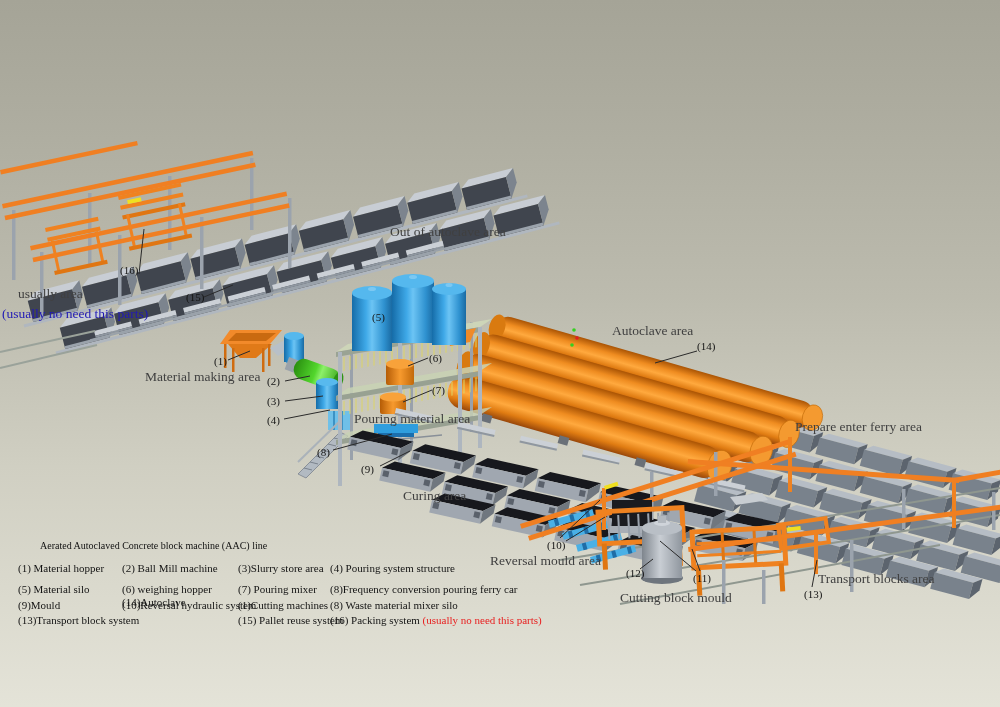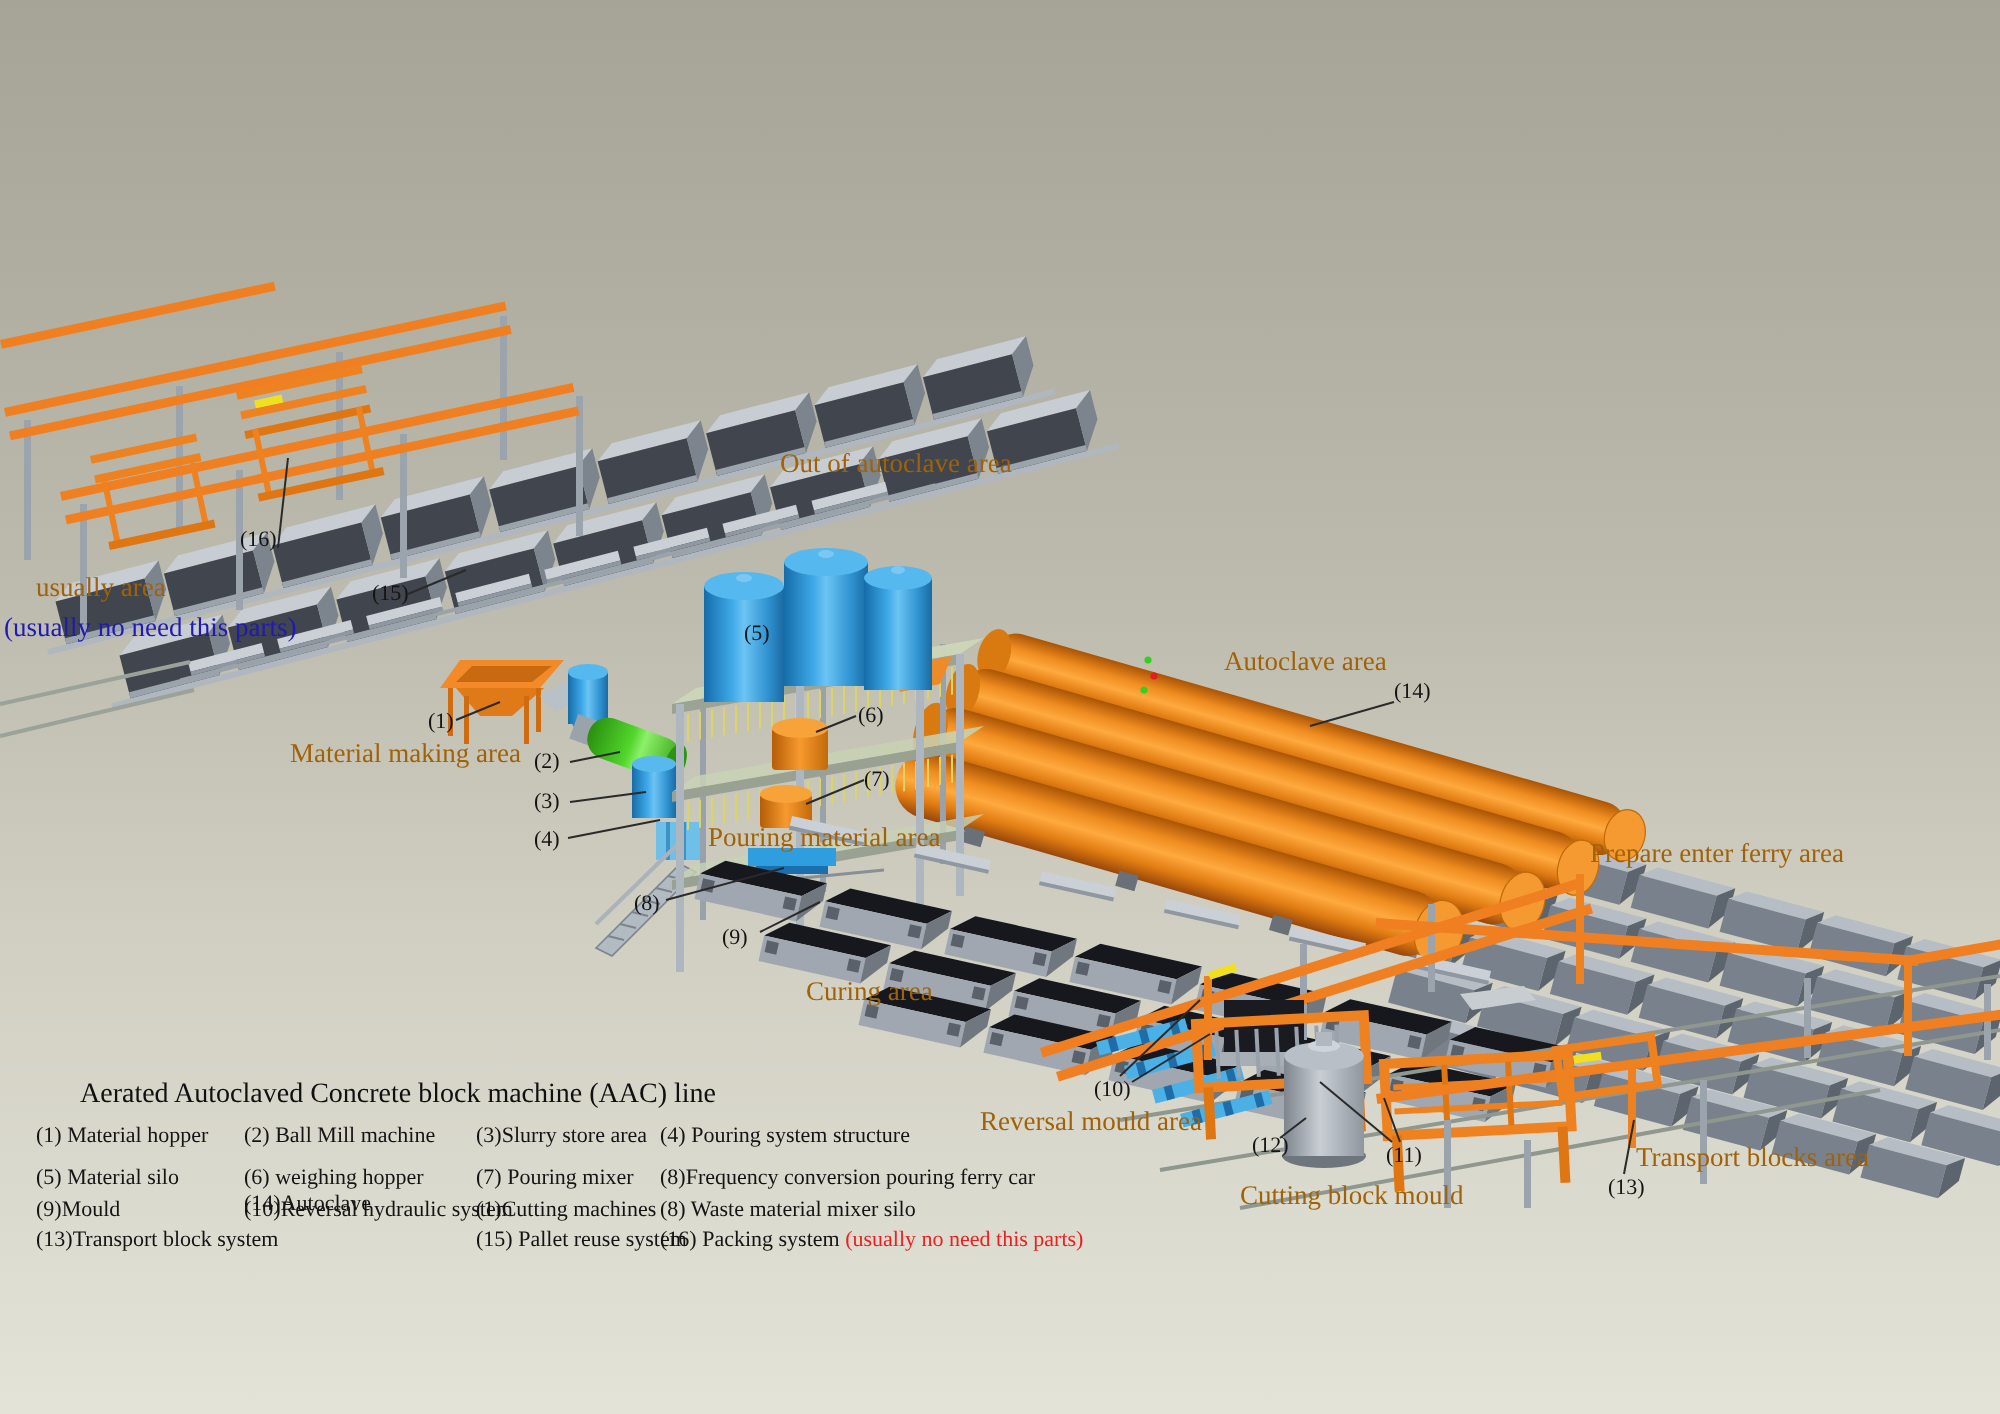--- a/index.html
+++ b/index.html
@@ -4,24 +4,24 @@
 <style>
   *{margin:0;padding:0;box-sizing:border-box}
   html,body{width:1000px;height:707px}
   body{
     position:relative;overflow:hidden;
     font-family:"Liberation Serif",serif;
     background:linear-gradient(180deg,#a5a497 0%,#aeada0 18%,#bcbbae 42%,#d0cfc2 66%,#e4e3d8 100%);
   }
   svg.scene{position:absolute;left:0;top:0}
   .lbl{position:absolute;white-space:nowrap;line-height:1.15}
-  .area{color:#a16207;font-size:13.5px}
+  .area{color:#404040;font-size:13.5px}
   .note{color:#2019b5;font-size:13.5px}
   .pnum{color:#141414;font-size:11px}
-  .legend-title{position:absolute;color:#101010;font-size:14px;white-space:nowrap}
+  .legend-title{position:absolute;color:#101010;font-size:10px;white-space:nowrap}
   .lcell{position:absolute;color:#141414;font-size:11px;white-space:nowrap}
   .lnote{color:#e82121}
 </style>
 </head>
 <body>
 
 <svg class="scene" width="1000" height="707" viewBox="0 0 1000 707">
   <defs>
     <linearGradient id="gOr" x1="0" y1="0" x2="0" y2="1">
       <stop offset="0" stop-color="#aa5404"></stop>

